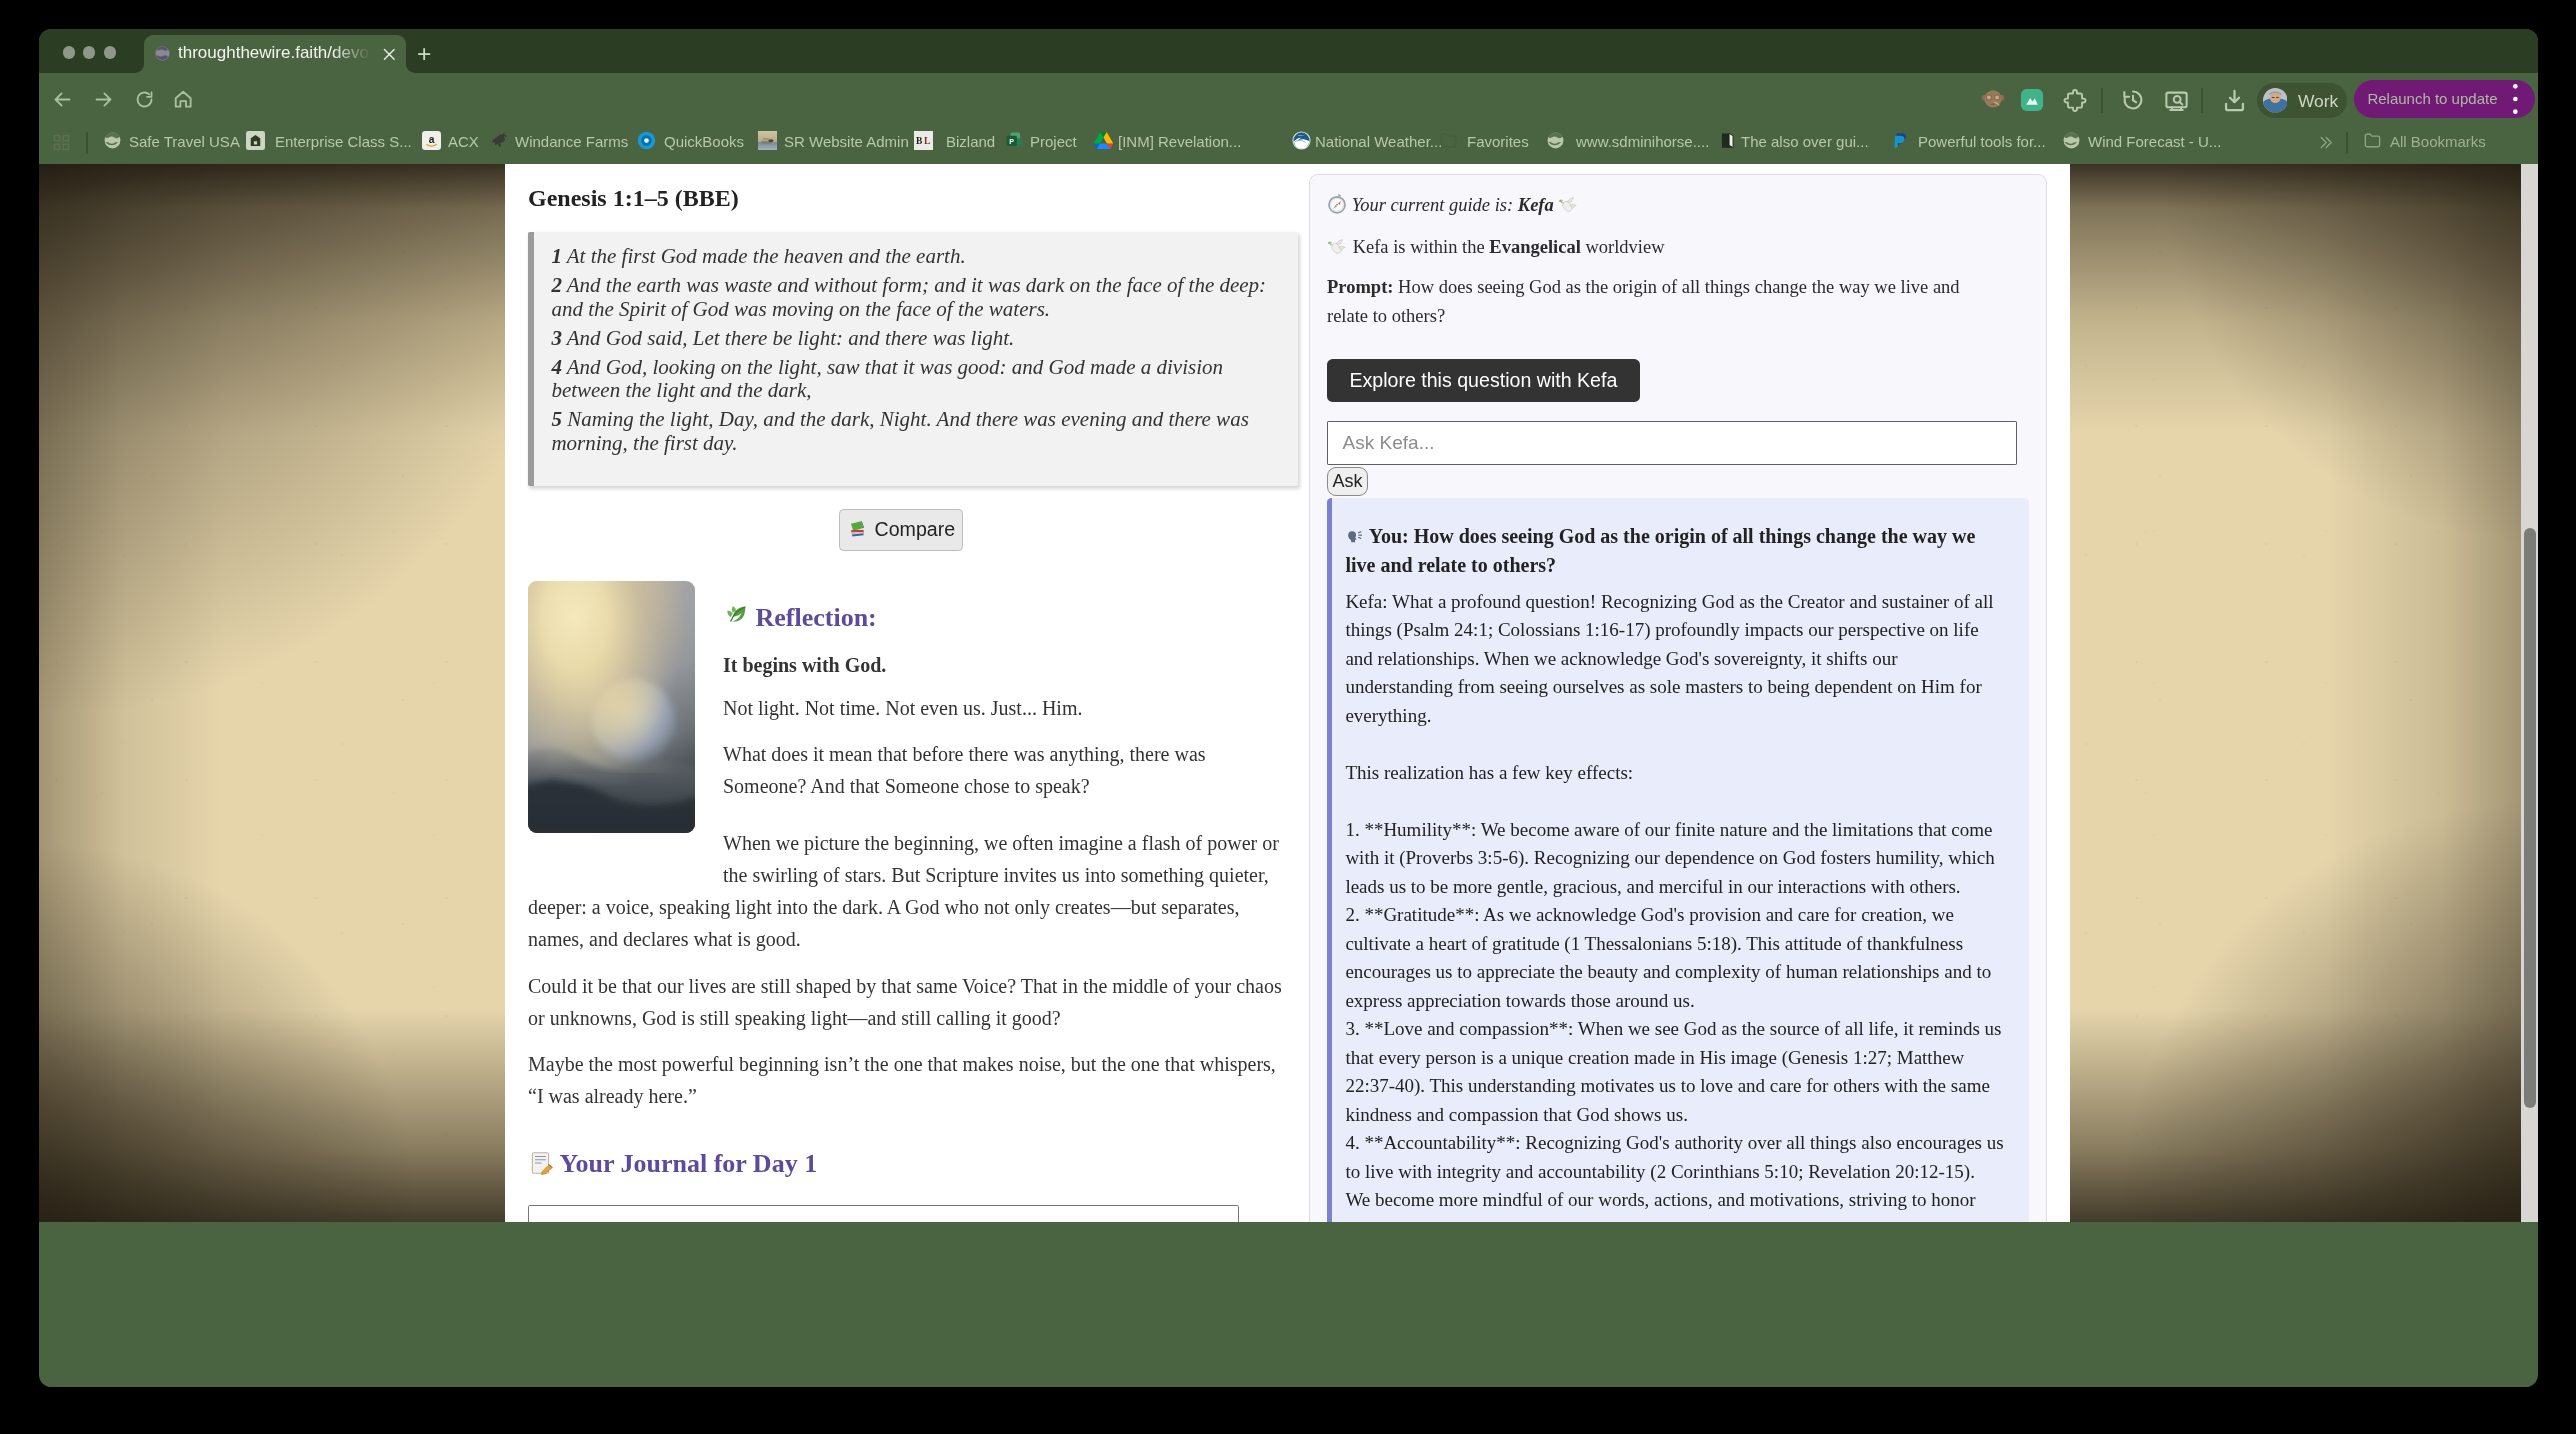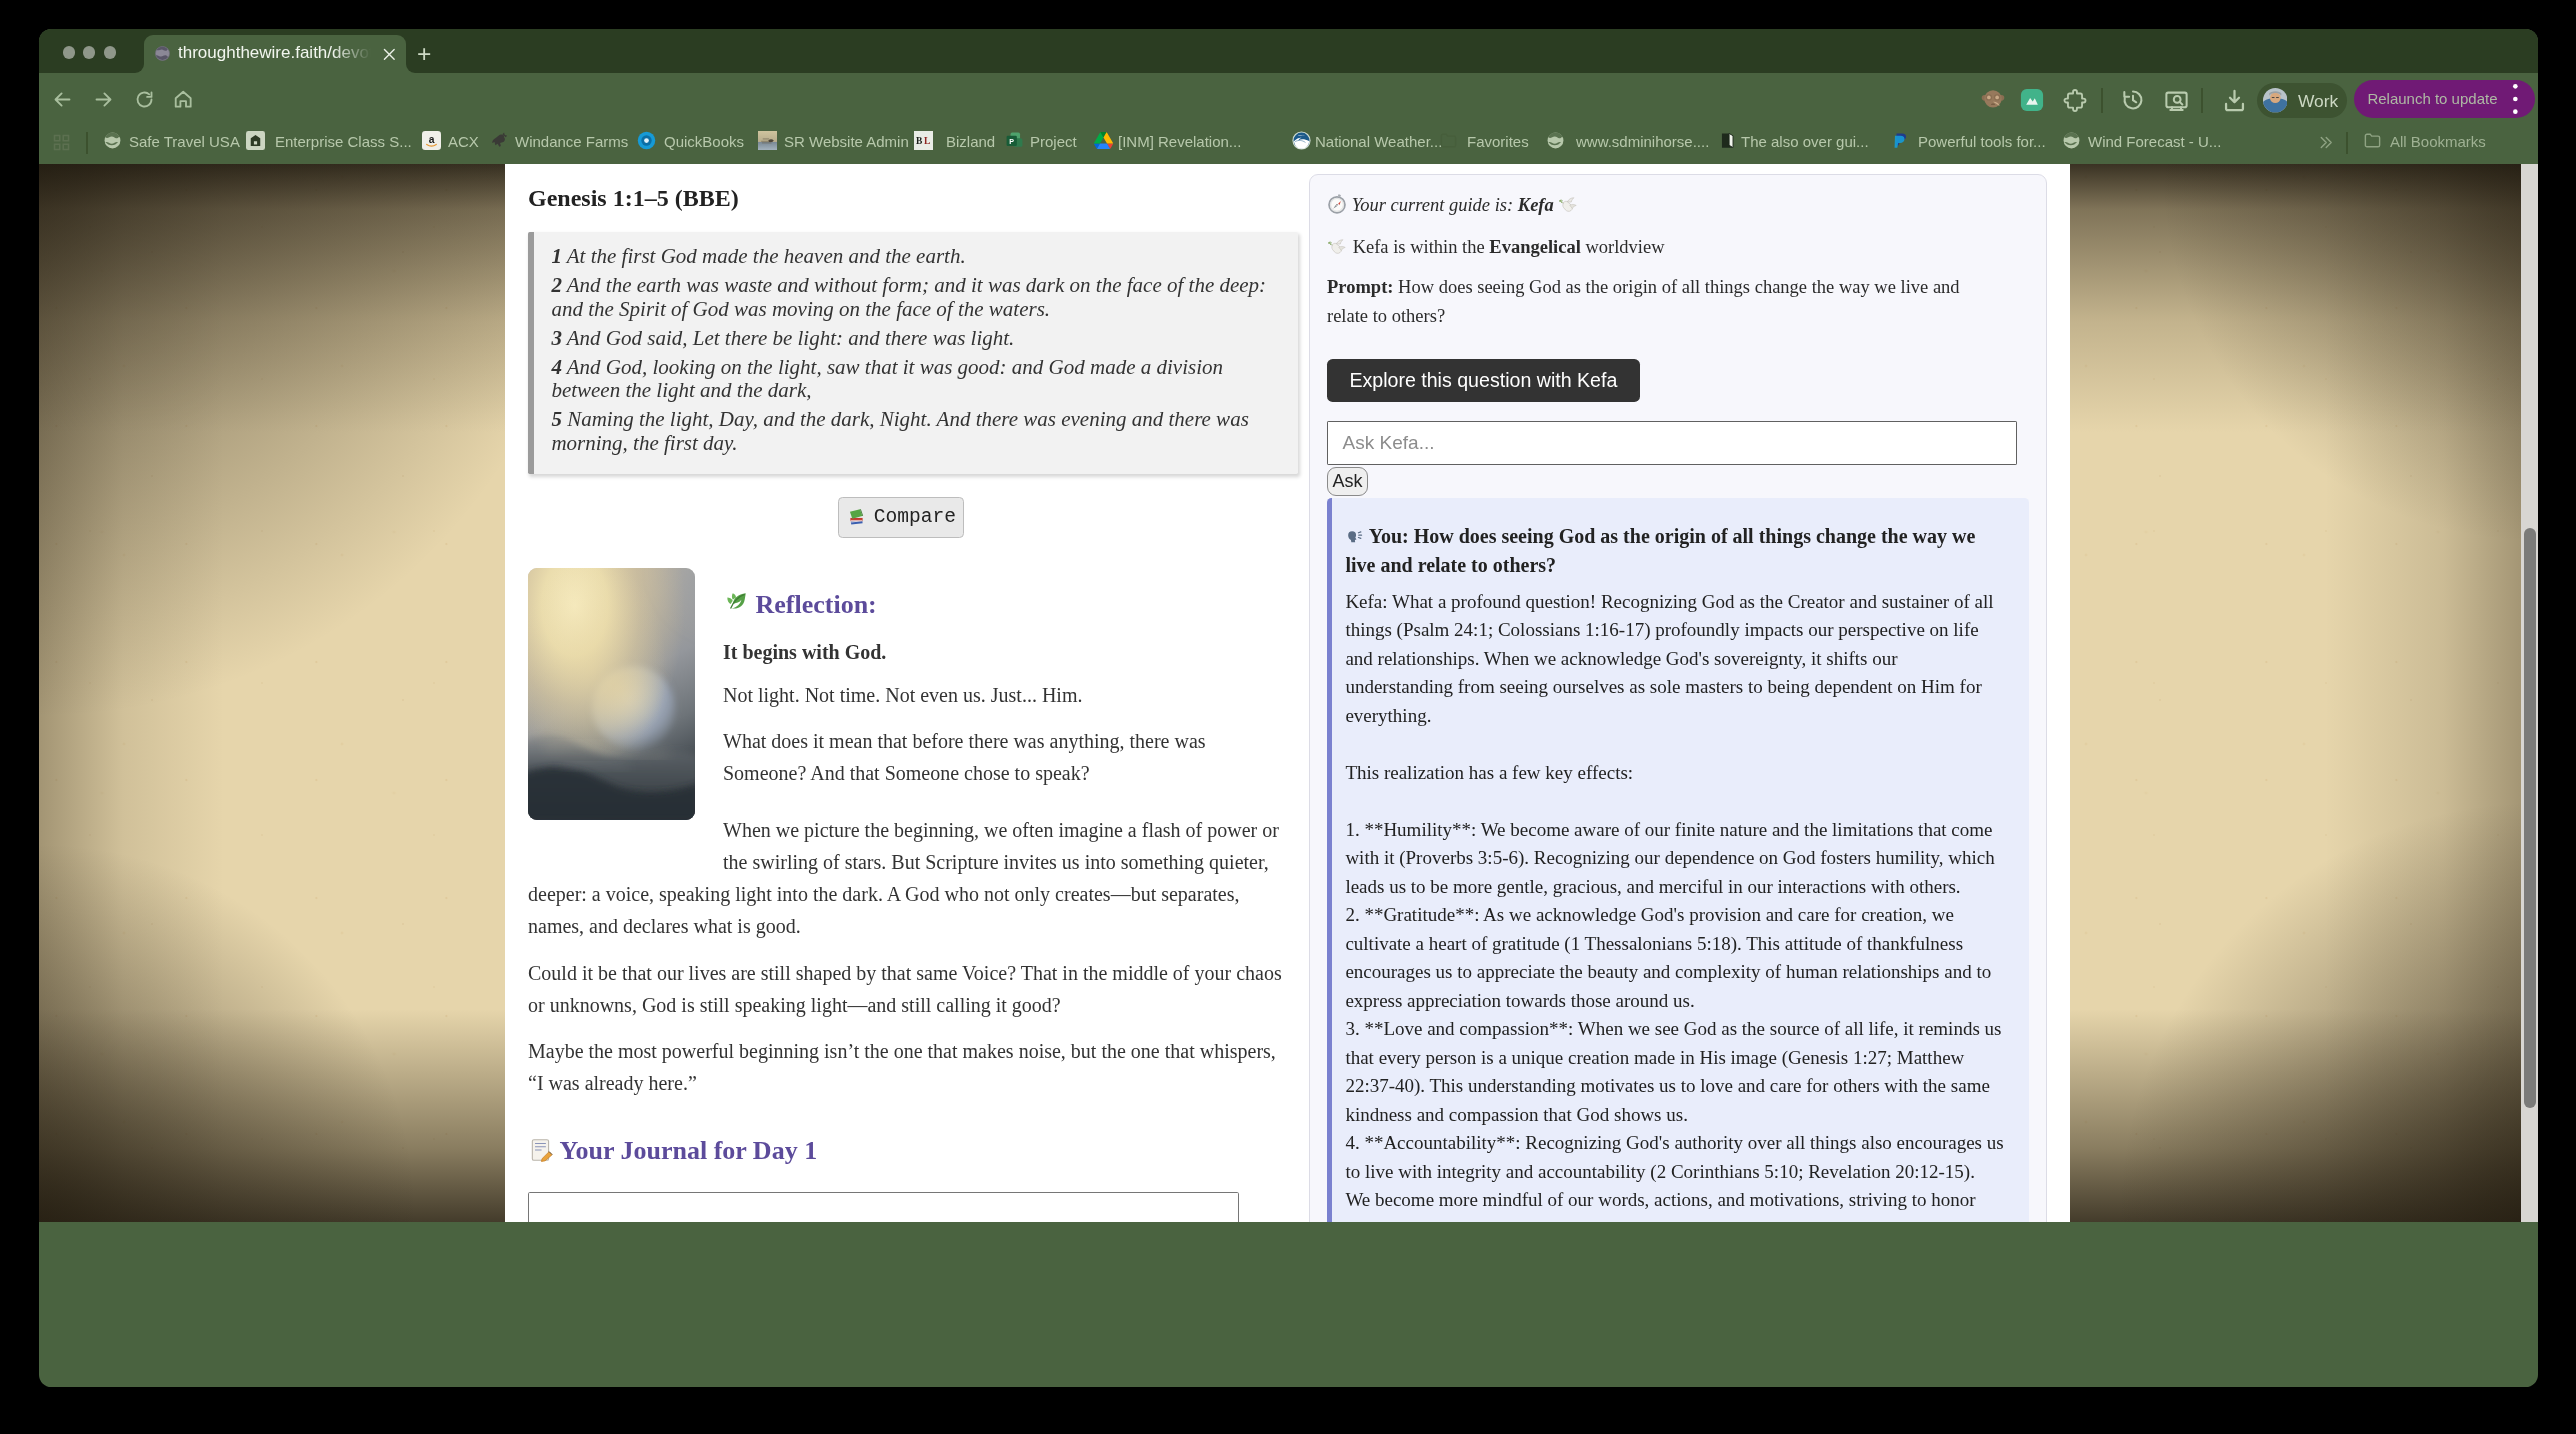--- a/index.html
+++ b/index.html
@@ -48,23 +48,23 @@
  radial-gradient(3.9px 2.8px at 63px 107px, rgba(196,150,80,.18), rgba(196,150,80,0) 70%);
  background-size:130px 118px,172px 152px,218px 189px,251px 224px,292px 261px}
 #page{position:absolute;left:466px;top:0;width:1565px;height:1223px;background:#fff}
 #scrolltrack{position:absolute;right:0;top:0;width:17px;height:1223px;background:#d8d6d2}
 #scrollthumb{position:absolute;right:2.2px;top:364px;width:12.3px;height:580px;border-radius:6.2px;background:#7b7b79}
 
 #leftcol{position:absolute;left:489px;top:0;width:770px;color:#333;font-family:"Liberation Serif",serif}
 #leftcol h2{font-size:24px;margin:21px 0 0 0;color:#222}
 #quote{margin:19.6px 0 0 0;background:#f2f2f2;border-left:6.2px solid #9b9b9b;border-radius:1.7px;padding:13.4px 17px 19px 17.4px;box-shadow:1.7px 2.2px 3.9px rgba(0,0,0,.16)}
 #quote p{font-style:italic;font-size:21px;line-height:23.5px;margin:5.6px 0;color:#333}
-#quote p:first-child{margin-top:0}#quote p:last-child{margin-bottom:0}
+#quote p:first-child{margin-top:0}#quote p:last-child{margin-bottom:12px}
 #comparewrap{width:746px;text-align:center;margin:22.4px 0 0 0}
-#comparebtn{display:inline-flex;align-items:center;gap:6.7px;background:#e9e9e9;border:1.1px solid #bdbdbd;border-radius:4.5px;padding:8.4px 7.3px;font-size:19.6px;font-family:Liberation Mono, monospace;color:#222}
+#comparebtn{display:inline-flex;align-items:center;gap:6.7px;background:#e9e9e9;border:1.1px solid #bdbdbd;border-radius:4.5px;padding:8.4px 7.3px;font-size:19.6px;font-family:Liberation Sans, sans-serif;color:#222}
 #refl{margin-top:30px}
 #artwork{float:left;width:167px;height:252px;border-radius:9px;margin:0 28px 34px 0}
 h3.purple{font-size:26px;color:#5c4b9b;margin:0;padding-top:22.4px}
 #refl .lead{font-size:20px;font-weight:bold;margin:21px 0 0 0}
 #refl p.b1{font-size:20px;line-height:32px;margin:14.6px 0 0 0}
 #journal{margin-top:37px}
 #journal h3{font-size:26px;color:#5c4b9b;margin:0}
 #jtext{width:711px;height:179px;border:1.1px solid #767676;border-radius:1.7px;margin-top:26px;background:#fff;position:relative}
 
 #panel{position:absolute;left:1270px;top:9.5px;width:738px;height:1343px;background:#f7f7fc;border:1.1px solid #dcdce6;border-radius:9px;padding:19px 15.7px 19px 17px;color:#2b2b2b;font-family:"Liberation Serif",serif}

